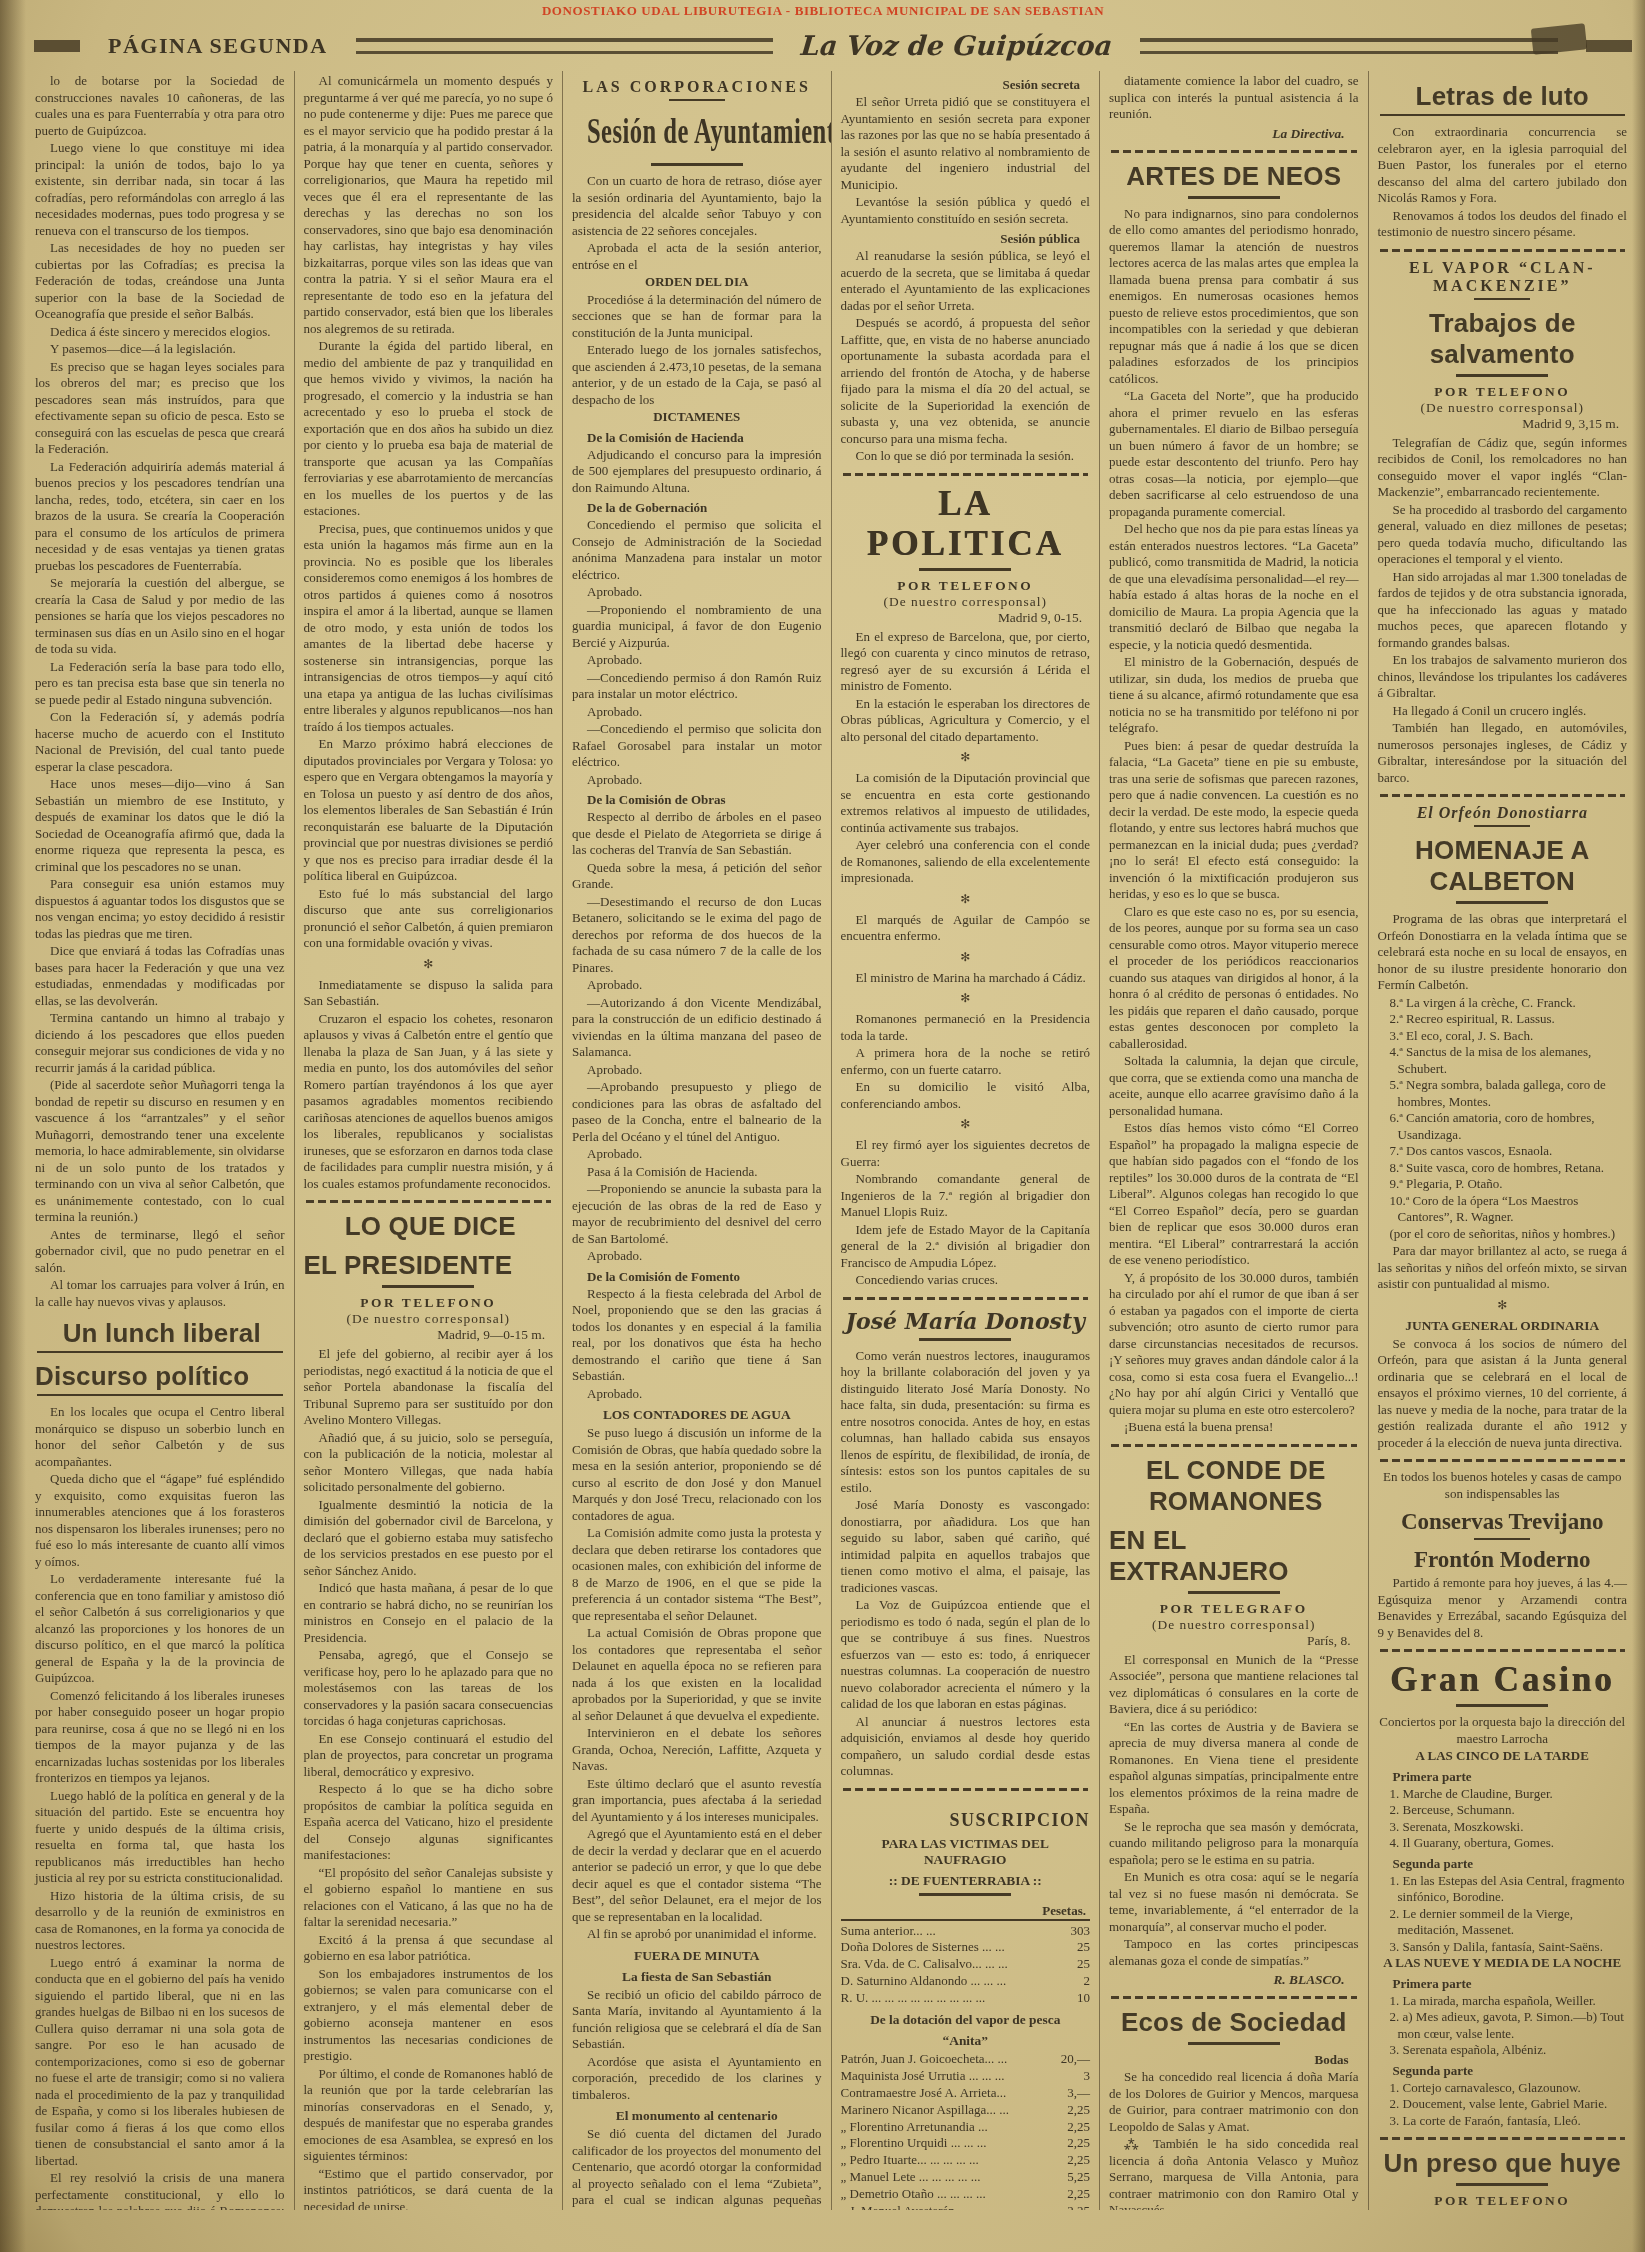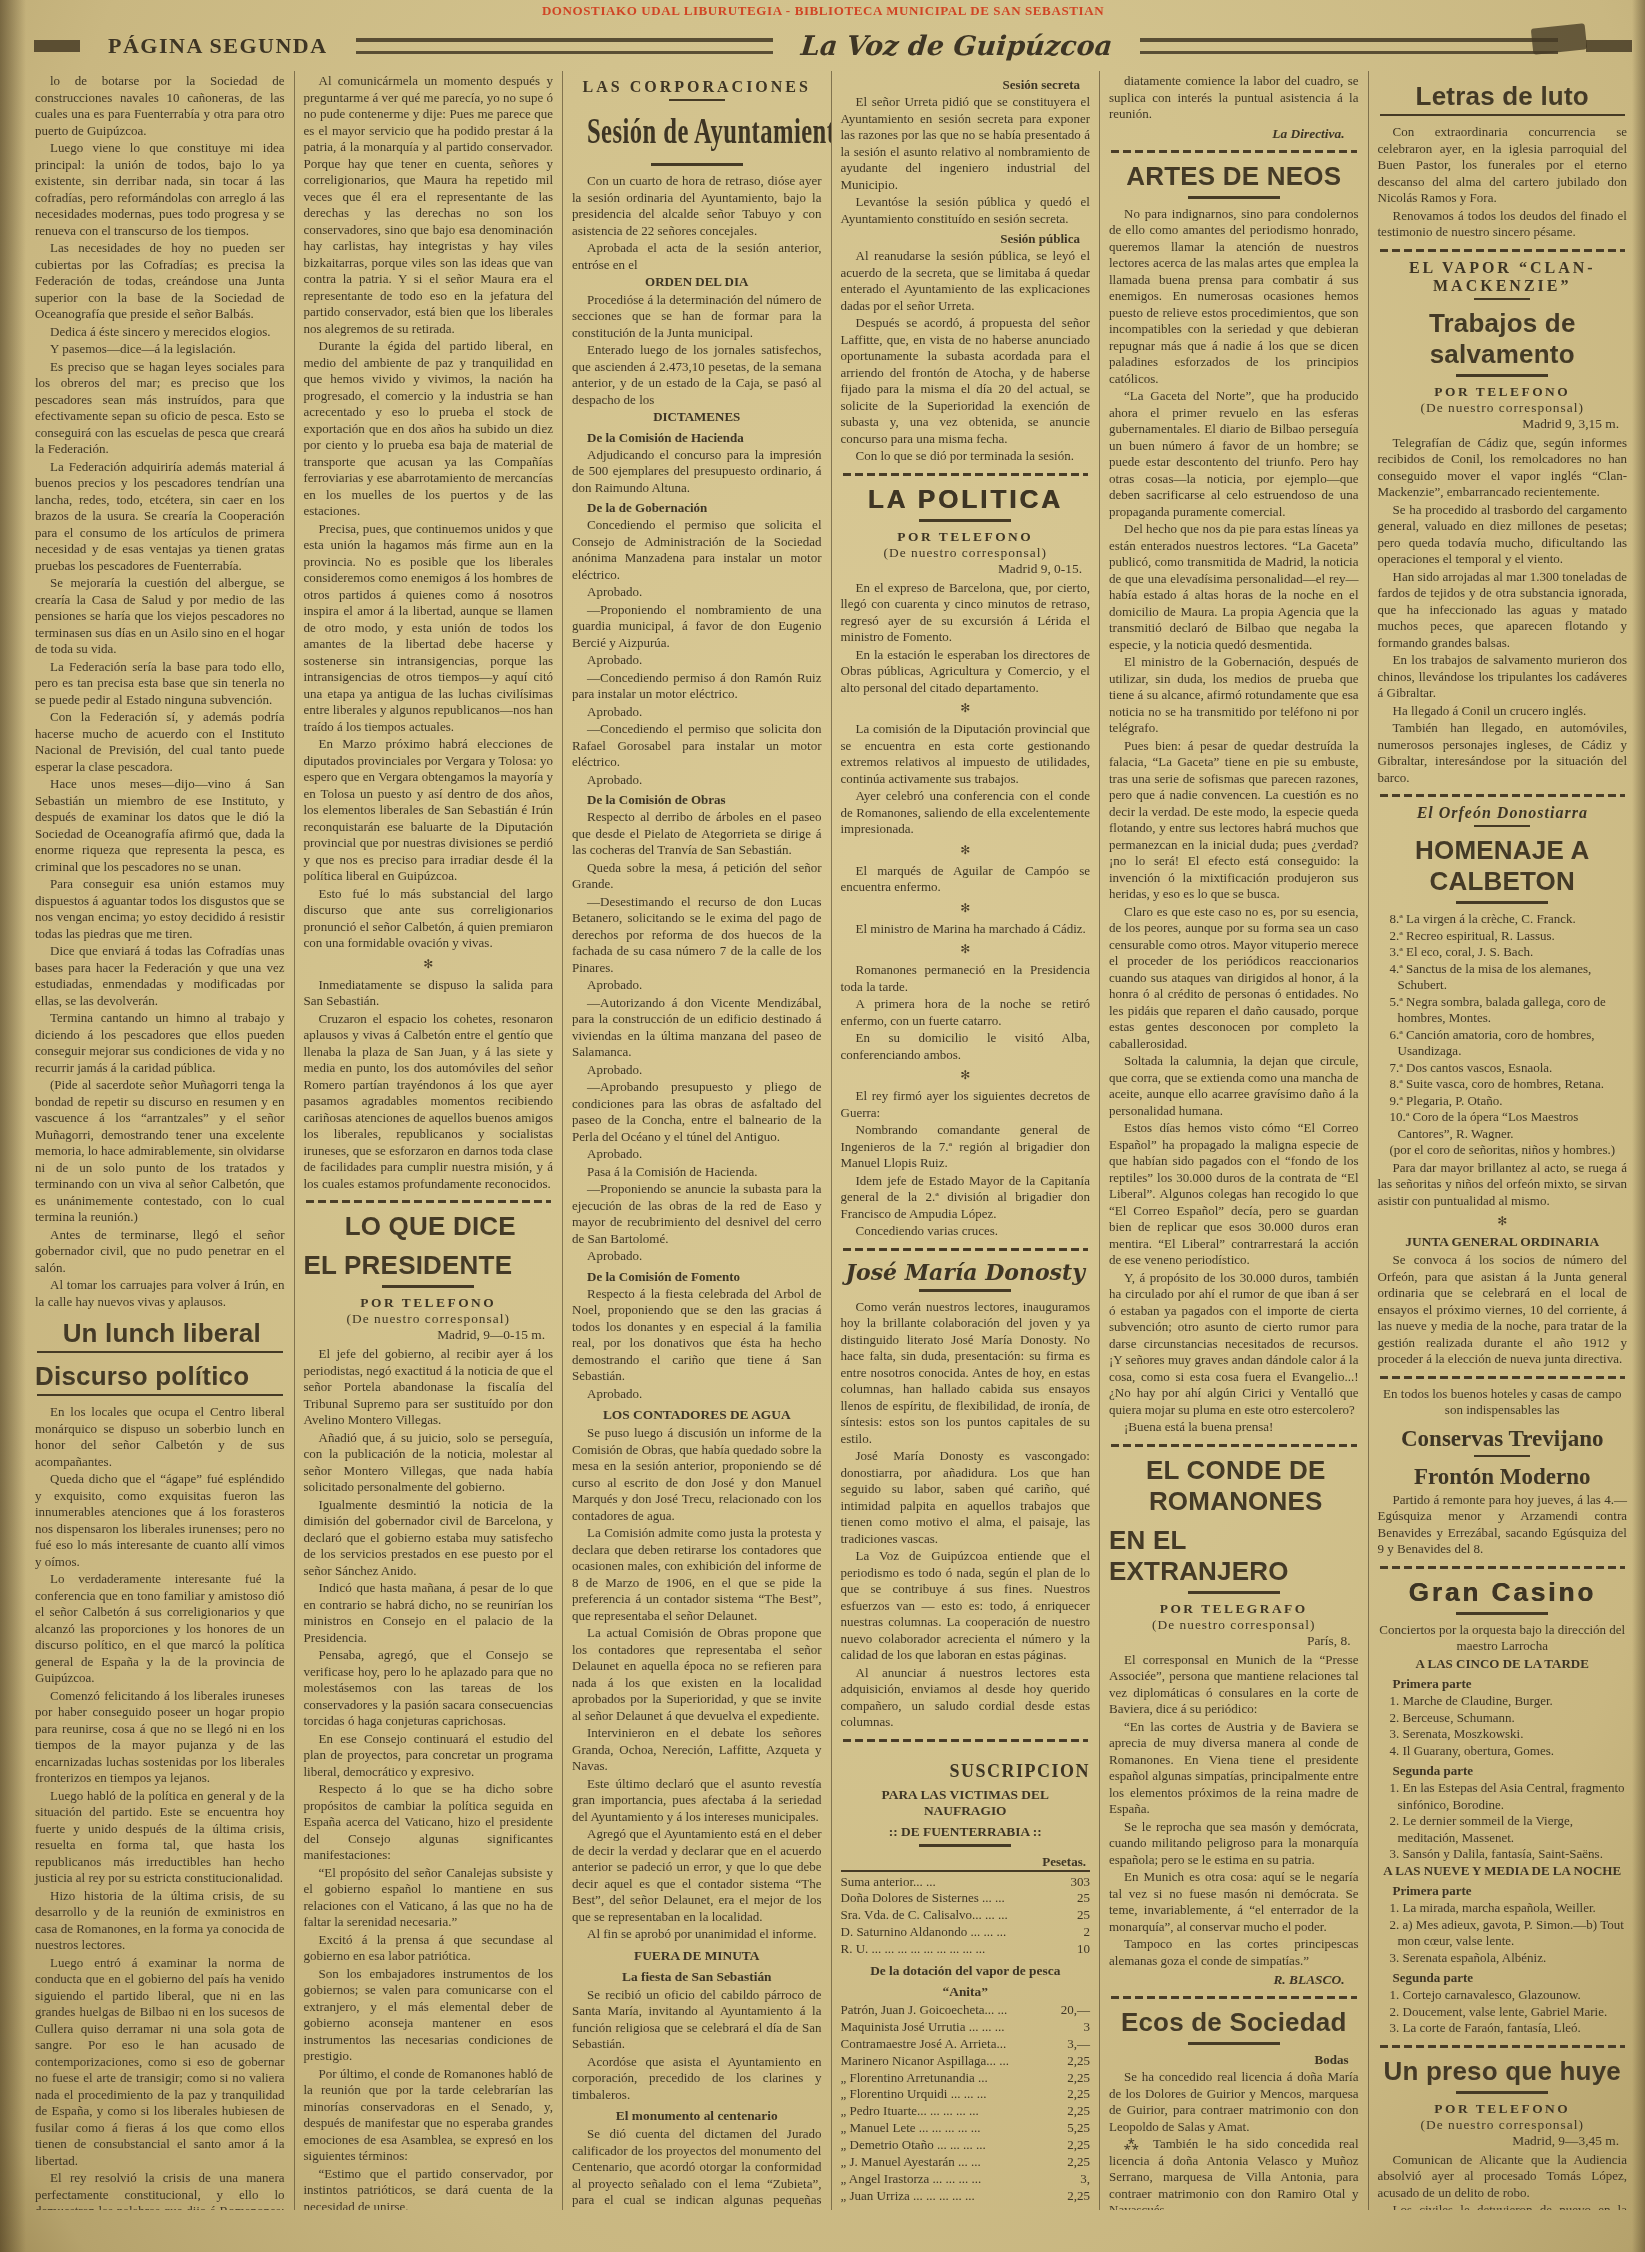--- a/index.html
+++ b/index.html
@@ -30,21 +30,21 @@
   .pcb{text-indent:0 !important;text-align:center !important;font-weight:bold;}
   .sl{font-weight:bold;font-size:13px;margin:4px 0 1px;text-indent:15px;}
   .sr{font-weight:bold;font-size:13px;text-align:right;padding-right:10px;margin:4px 0 1px;}
   .sc{font-weight:bold;font-size:13.4px;text-align:center;margin:5px 0 2px;}
   .sig{text-align:right;font-style:italic;font-weight:bold;font-size:13.4px;padding-right:14px;margin:3px 0;}
   .fl{text-align:center;font-size:12px;margin:5px 0;color:#493d27;}
   .k{font-weight:bold;letter-spacing:3px;text-align:center;font-size:16px;margin-top:5px;}
   .ki{font-weight:bold;font-style:italic;text-align:center;font-size:16px;letter-spacing:1px;margin-top:5px;}
   .h1{font-weight:bold;font-size:28px;text-align:center;white-space:nowrap;
     transform:scale(.88,1.3);transform-origin:center;margin:14px 0 16px;letter-spacing:0.5px;}
-  .h2{font-family:Liberation Sans, sans-serif;font-weight:bold;font-size:26px;letter-spacing:3px;
+  .h2{font-family:Liberation Serif, serif;font-weight:bold;font-size:35px;letter-spacing:3px;
     text-align:center;margin:8px 0 2px;text-shadow:0.6px 0 0 #3e3524;}
   .h3,.h3l,.h3r,.h3s{font-family:"Liberation Sans",sans-serif;font-weight:bold;font-size:26px;
     letter-spacing:0.2px;margin:8px 0 2px;text-align:center;color:#443a26;}
   .h3l{text-align:center;padding-left:4px;}
   .h3r{text-align:left;padding-right:4px;}
   .h3sf{font-family:"Liberation Serif",serif;font-weight:bold;font-size:23px;text-align:center;margin:7px 0 2px;}
   .hsc{font-style:italic;font-weight:bold;font-size:22px;text-align:center;margin:8px 0 2px;
     font-family:"DejaVu Serif",serif;}
   .h4{font-weight:bold;font-size:18px;text-align:right;letter-spacing:1.5px;margin:19px 0 0;}
   .by{text-align:center;font-weight:bold;letter-spacing:2.5px;font-size:13.4px;margin-top:3px;}
@@ -360,20 +360,21 @@
         <p>Se ha procedido al trasbordo del cargamento general, valuado en diez millones de pesetas; pero queda todavía mucho, dificultando las operaciones el temporal y el viento.</p>
         <p>Han sido arrojadas al mar 1.300 toneladas de fardos de tejidos y de otra substancia ignorada, que ha infeccionado las aguas y matado muchos peces, que aparecen flotando y formando grandes balsas.</p>
         <p>En los trabajos de salvamento murieron dos chinos, llevándose los tripulantes los cadáveres á Gibraltar.</p>
         <p>Ha llegado á Conil un crucero inglés.</p>
         <p>También han llegado, en automóviles, numerosos personajes ingleses, de Cádiz y Gibraltar, interesándose por la situación del barco.</p>
         <div class="w"></div>
         <div class="ki">El Orfeón Donostiarra</div>
         <div class="rs"></div>
         <div class="h3">HOMENAJE A CALBETON</div>
         <div class="r"></div>
+        <p>Programa de las obras que interpretará el Orfeón Donostiarra en la velada íntima que se celebrará esta noche en su local de ensayos, en honor de su ilustre presidente honorario don Fermín Calbetón.</p>
         <p class="li">8.ª La virgen á la crèche, C. Franck.</p>
         <p class="li">2.ª Recreo espiritual, R. Lassus.</p>
         <p class="li">3.ª El eco, coral, J. S. Bach.</p>
         <p class="li">4.ª Sanctus de la misa de los alemanes, Schubert.</p>
         <p class="li">5.ª Negra sombra, balada gallega, coro de hombres, Montes.</p>
         <p class="li">6.ª Canción amatoria, coro de hombres, Usandizaga.</p>
         <p class="li">7.ª Dos cantos vascos, Esnaola.</p>
         <p class="li">8.ª Suite vasca, coro de hombres, Retana.</p>
         <p class="li">9.ª Plegaria, P. Otaño.</p>
         <p class="li">10.ª Coro de la ópera “Los Maestros Cantores”, R. Wagner.</p>

